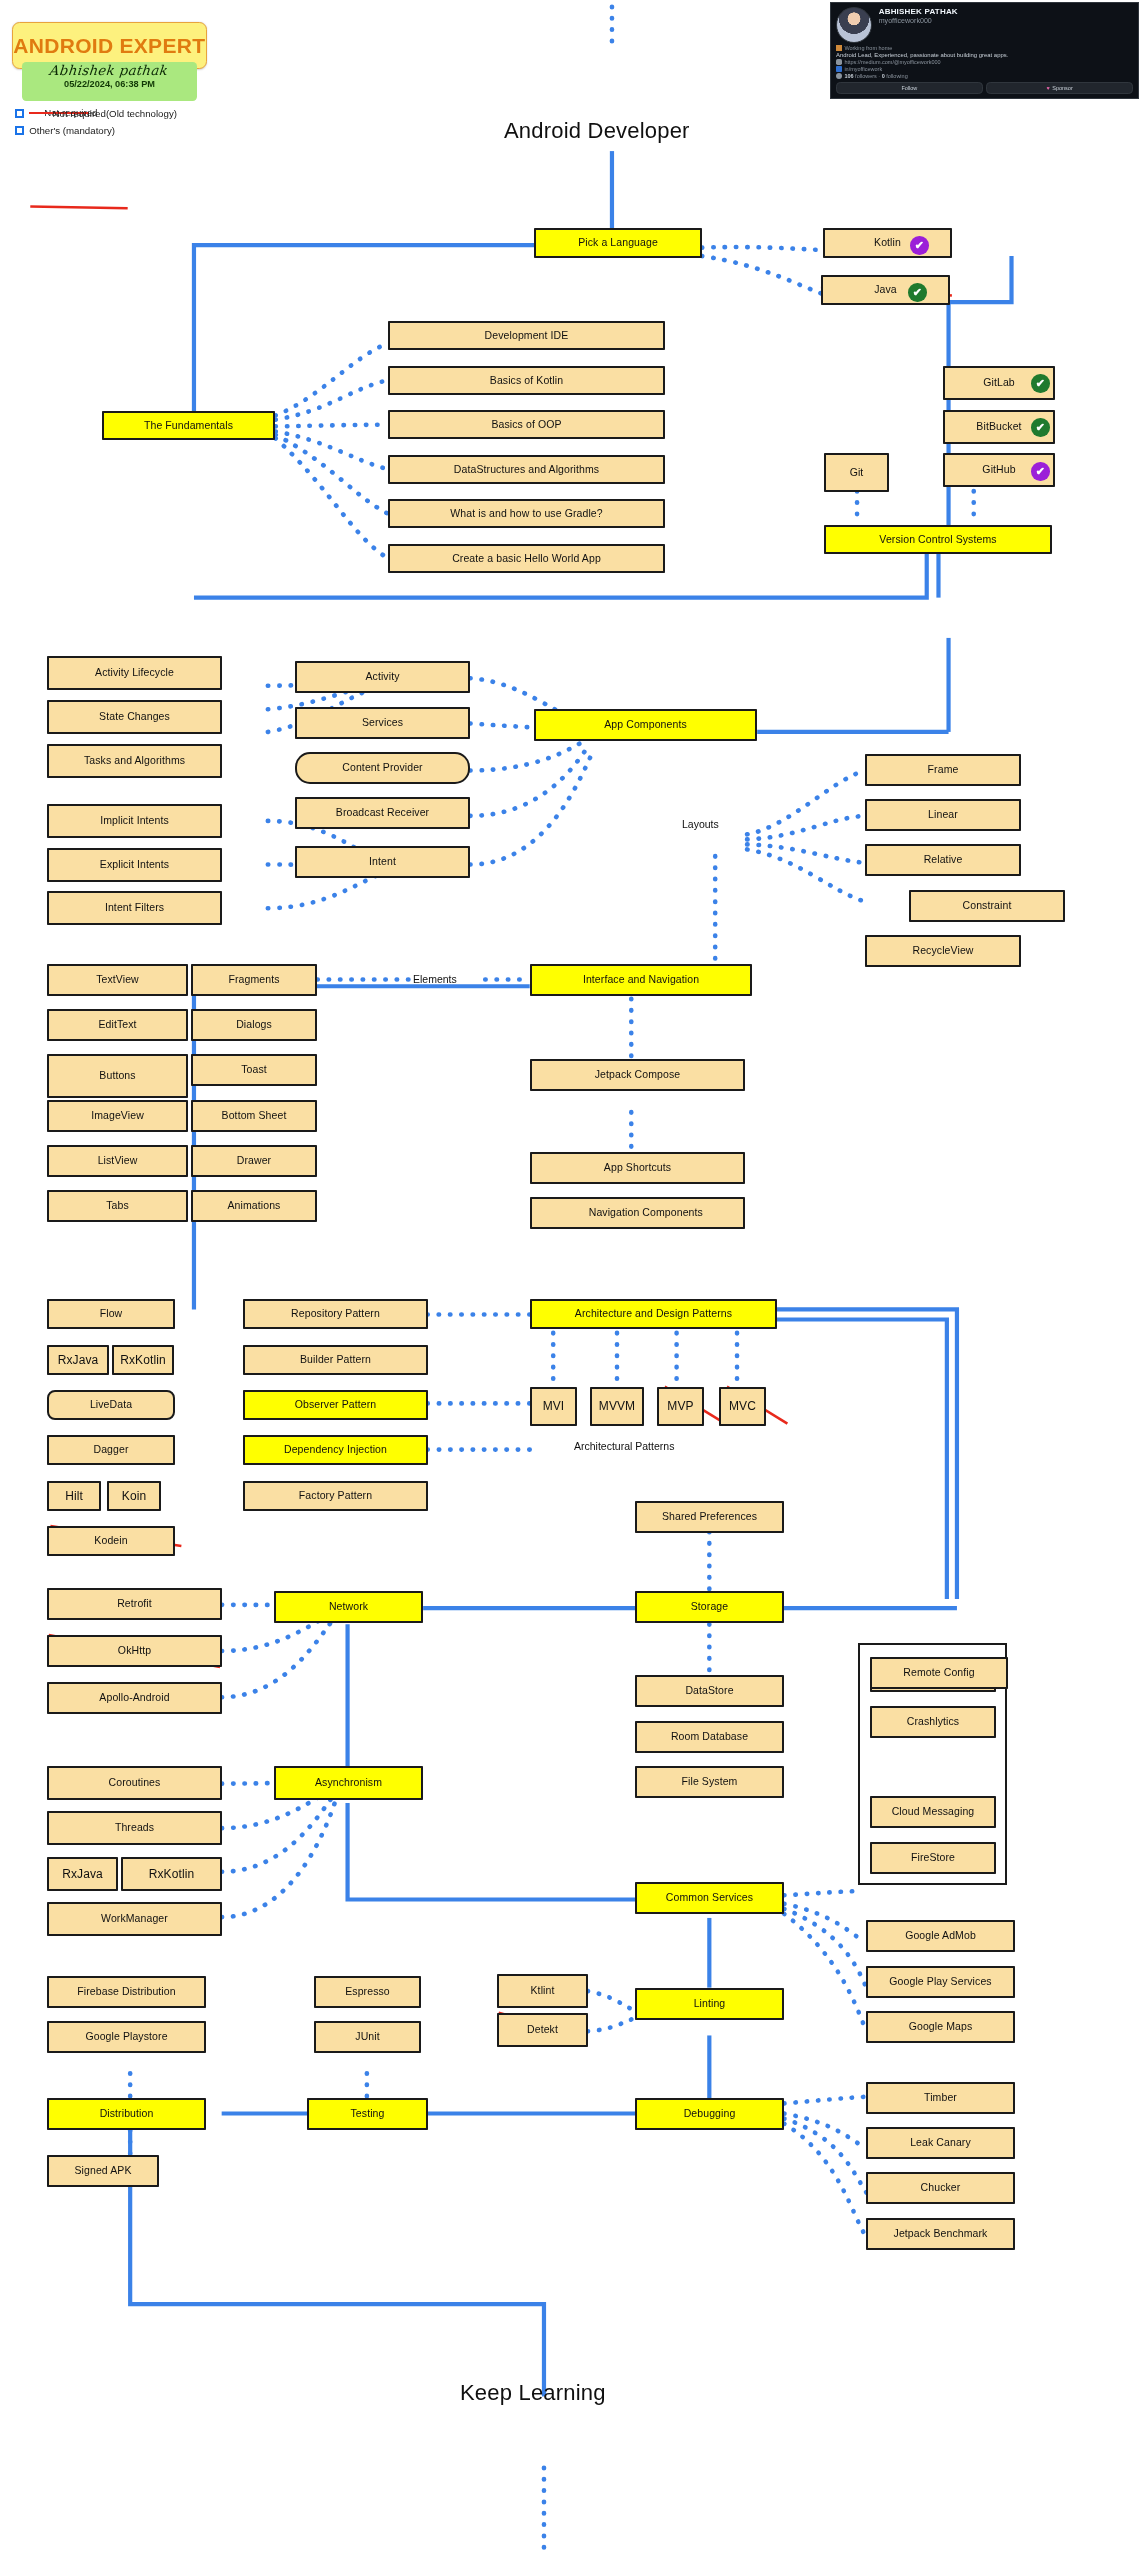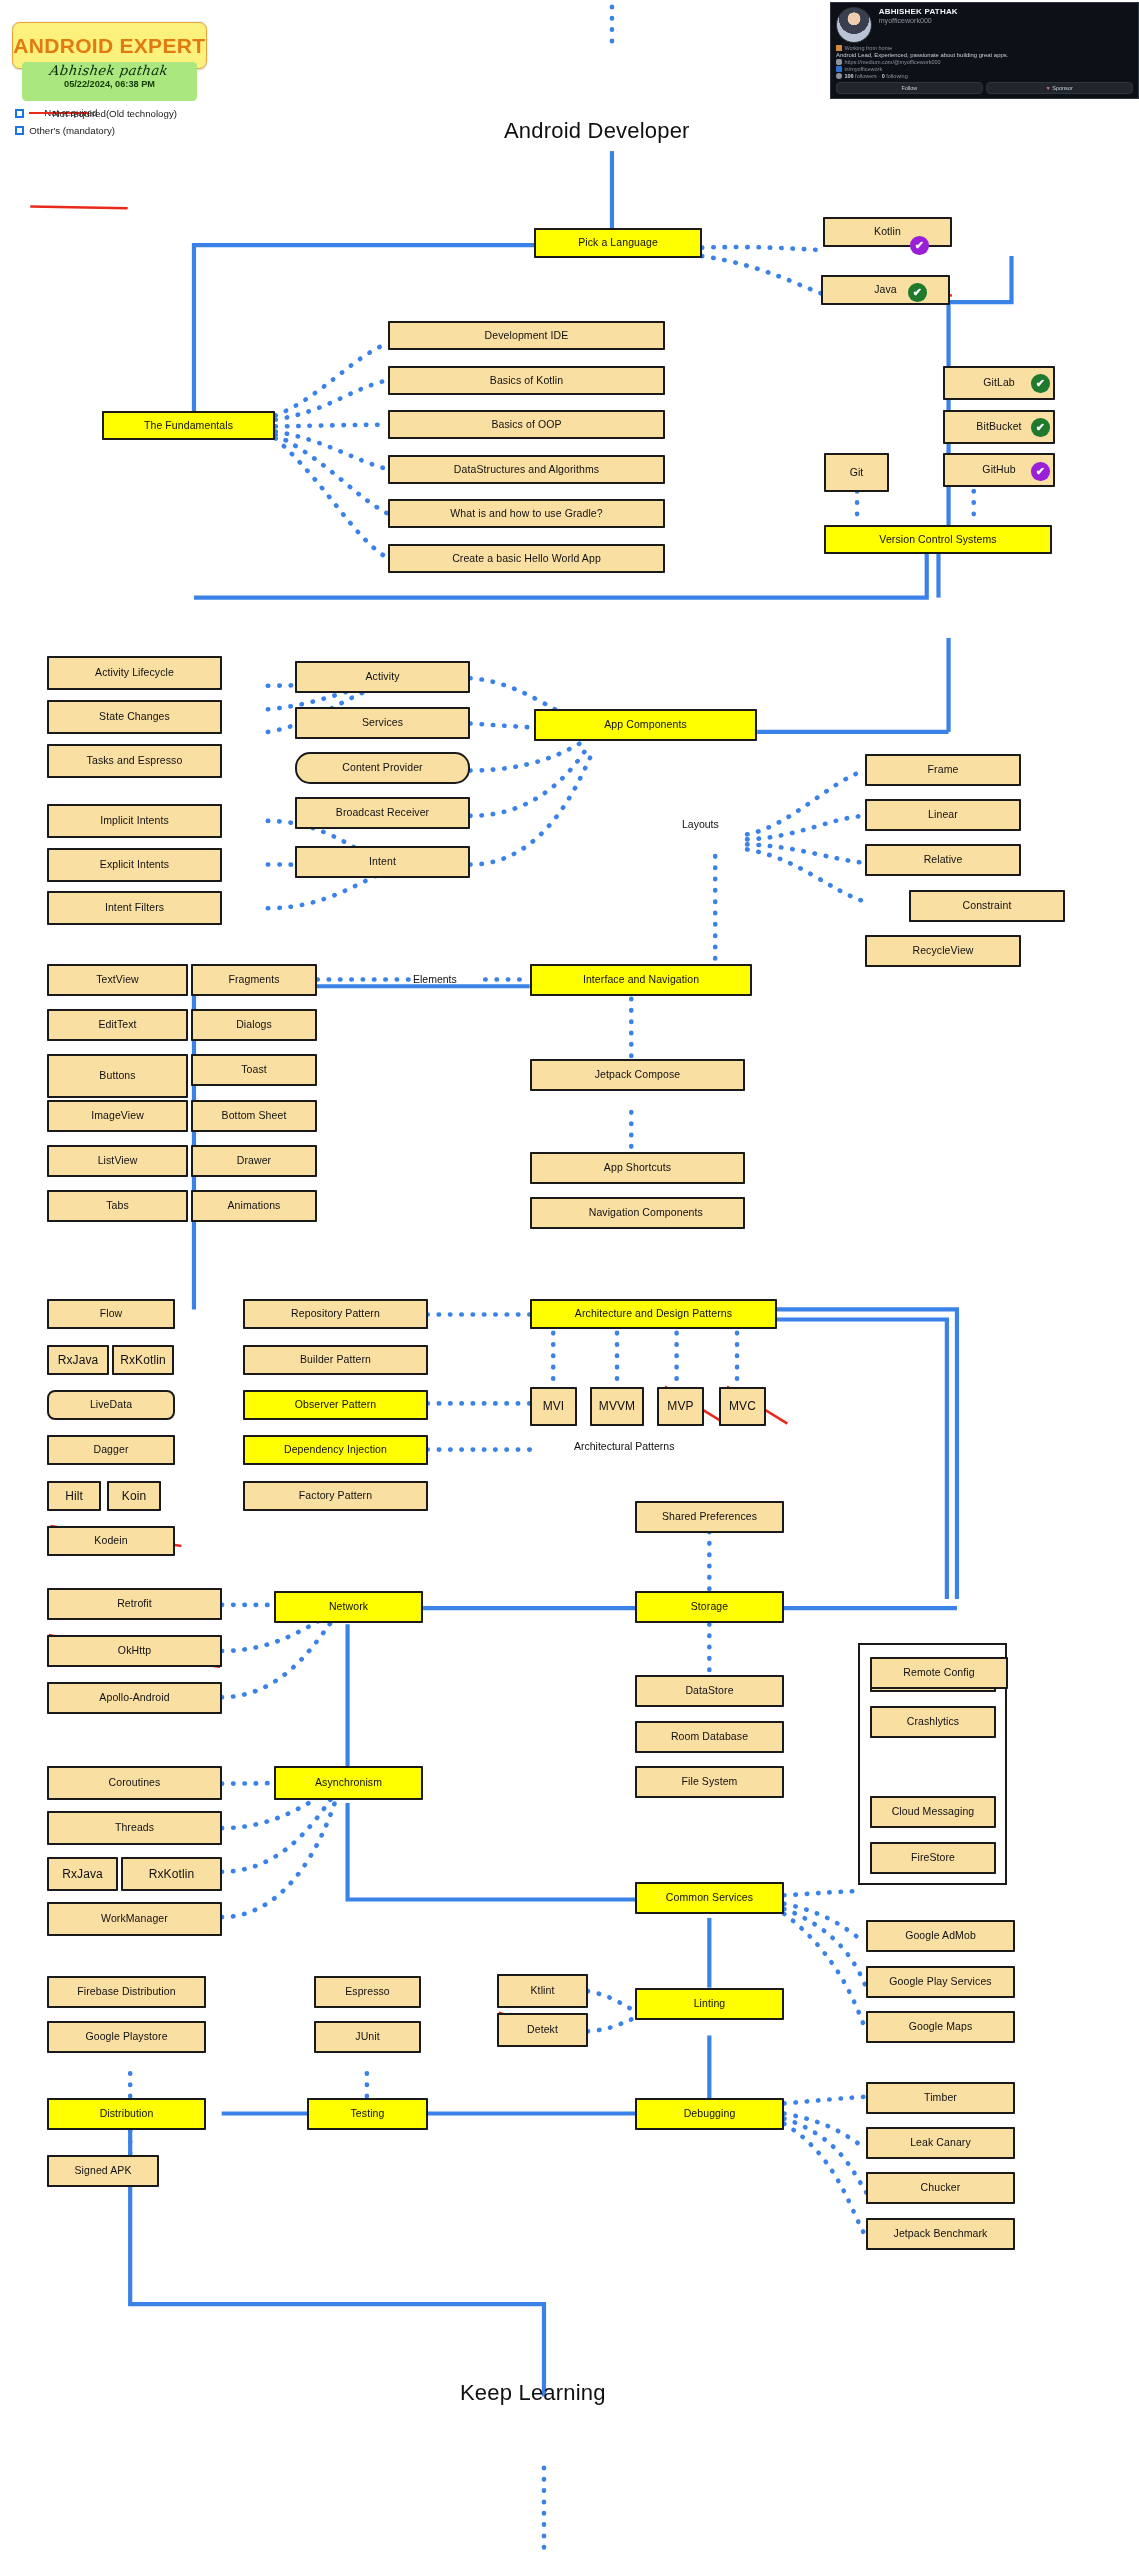--- a/index.html
+++ b/index.html
@@ -308,21 +308,21 @@
   <div class="bigtitle" style="left:460px;top:2380px;">Keep Learning</div>
 
   <div class="freelabel" style="left:682px;top:818px;">Layouts</div>
   <div class="freelabel" style="left:413px;top:973px;">Elements</div>
   <div class="freelabel" style="left:574px;top:1440px;">Architectural Patterns</div>
   <div class="freelabel" style="left:917px;top:1870px;">Firebase</div>
 
   <div class="groupbox" style="left:858px;top:1643px;width:149px;height:242px;"></div>
 
   <div class="node yellow" style="left:534px;top:228px;width:168px;height:30px;">Pick a Language</div>
-  <div class="node" style="left:823px;top:217px;width:129px;height:30px;">Kotlin</div>
+  <div class="node" style="left:823px;top:228px;width:129px;height:30px;">Kotlin</div>
   <div class="check purple" style="left:910px;top:236px;">✔</div>
   <div class="node" style="left:821px;top:275px;width:129px;height:30px;">Java</div>
   <div class="check green" style="left:908px;top:283px;">✔</div>
 
   <div class="node yellow" style="left:102px;top:411px;width:173px;height:28.5px;">The Fundamentals</div>
   <div class="node" style="left:388px;top:321px;width:277px;height:28.5px;">Development IDE</div>
   <div class="node" style="left:388px;top:366px;width:277px;height:28.5px;">Basics of Kotlin</div>
   <div class="node" style="left:388px;top:410px;width:277px;height:28.5px;">Basics of OOP</div>
   <div class="node" style="left:388px;top:455px;width:277px;height:28.5px;">DataStructures and Algorithms</div>
   <div class="node" style="left:388px;top:499px;width:277px;height:28.5px;">What is and how to use Gradle?</div>
@@ -339,21 +339,21 @@
 
   <div class="node yellow" style="left:534px;top:709px;width:223px;height:32px;">App Components</div>
   <div class="node" style="left:295px;top:661px;width:175px;height:32px;">Activity</div>
   <div class="node" style="left:295px;top:707px;width:175px;height:32px;">Services</div>
   <div class="node" style="left:295px;top:752px;width:175px;height:32px;border-radius:15px;">Content Provider</div>
   <div class="node" style="left:295px;top:797px;width:175px;height:32px;">Broadcast Receiver</div>
   <div class="node" style="left:295px;top:846px;width:175px;height:32px;">Intent</div>
 
   <div class="node" style="left:47px;top:656px;width:175px;height:34px;">Activity Lifecycle</div>
   <div class="node" style="left:47px;top:700px;width:175px;height:34px;">State Changes</div>
-  <div class="node" style="left:47px;top:744px;width:175px;height:34px;">Tasks and Espresso</div>
+  <div class="node" style="left:47px;top:744px;width:175px;height:34px;">Tasks and Algorithms</div>
   <div class="node" style="left:47px;top:804px;width:175px;height:34px;">Implicit Intents</div>
   <div class="node" style="left:47px;top:848px;width:175px;height:34px;">Explicit Intents</div>
   <div class="node" style="left:47px;top:891px;width:175px;height:34px;">Intent Filters</div>
 
   <div class="node" style="left:865px;top:754px;width:156px;height:32px;">Frame</div>
   <div class="node" style="left:865px;top:799px;width:156px;height:32px;">Linear</div>
   <div class="node" style="left:865px;top:844px;width:156px;height:32px;">Relative</div>
   <div class="node" style="left:865px;top:890px;width:156px;height:32px;margin-left:44px;">Constraint</div>
   <div class="node" style="left:865px;top:935px;width:156px;height:32px;">RecycleView</div>
 

